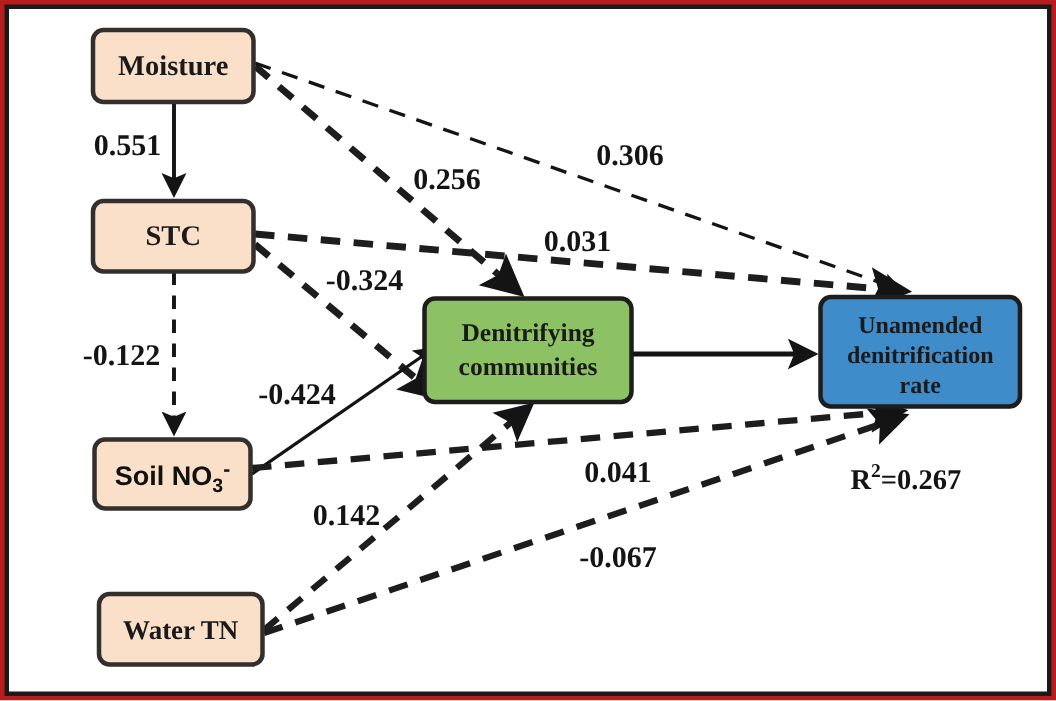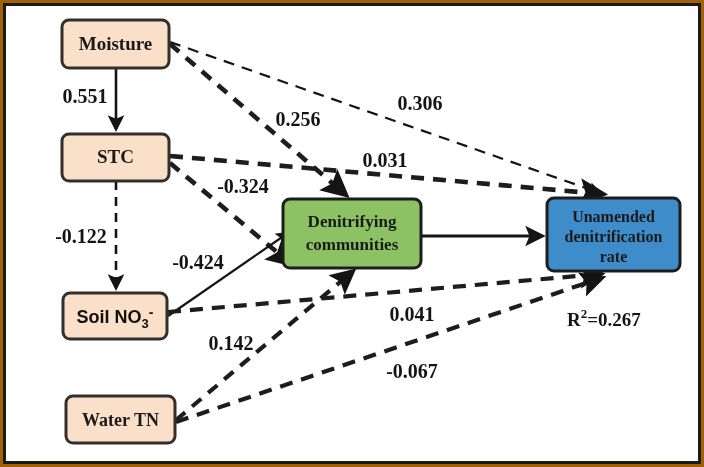--- a/index.html
+++ b/index.html
@@ -4,21 +4,21 @@
 <style>
   html, body {
     margin: 0;
     padding: 0;
     background: #ffffff;
   }
   #figure {
     position: relative;
     width: 704px;
     height: 467px;
-    background: #a16207;
+    background: #b91c1c;
     font-family: "Liberation Serif", serif;
     overflow: hidden;
   }
   #figure svg {
     position: absolute;
     top: 0;
     left: 0;
     width: 704px;
     height: 467px;
   }

